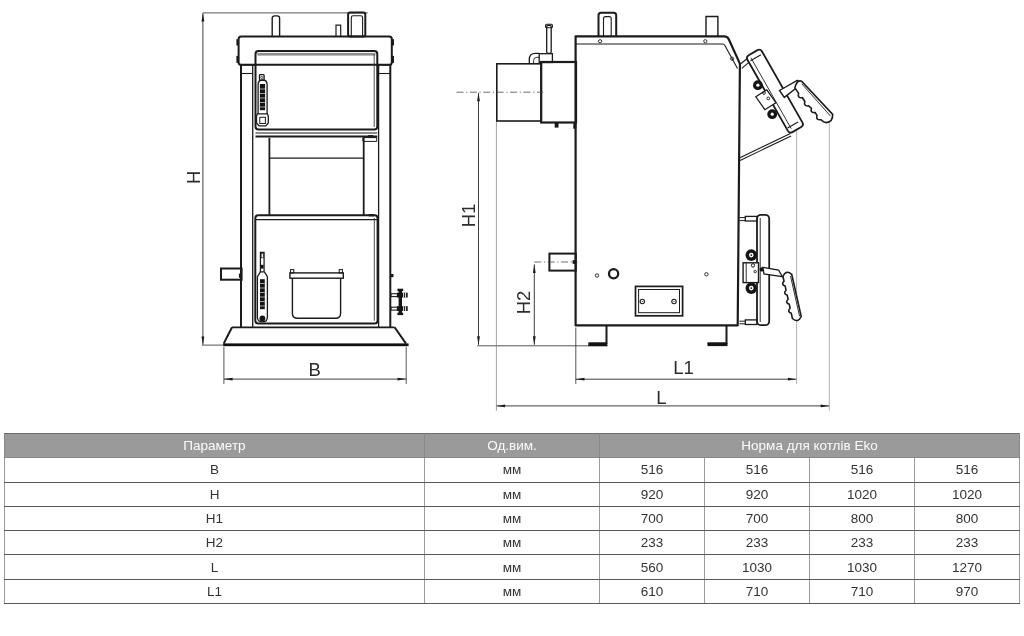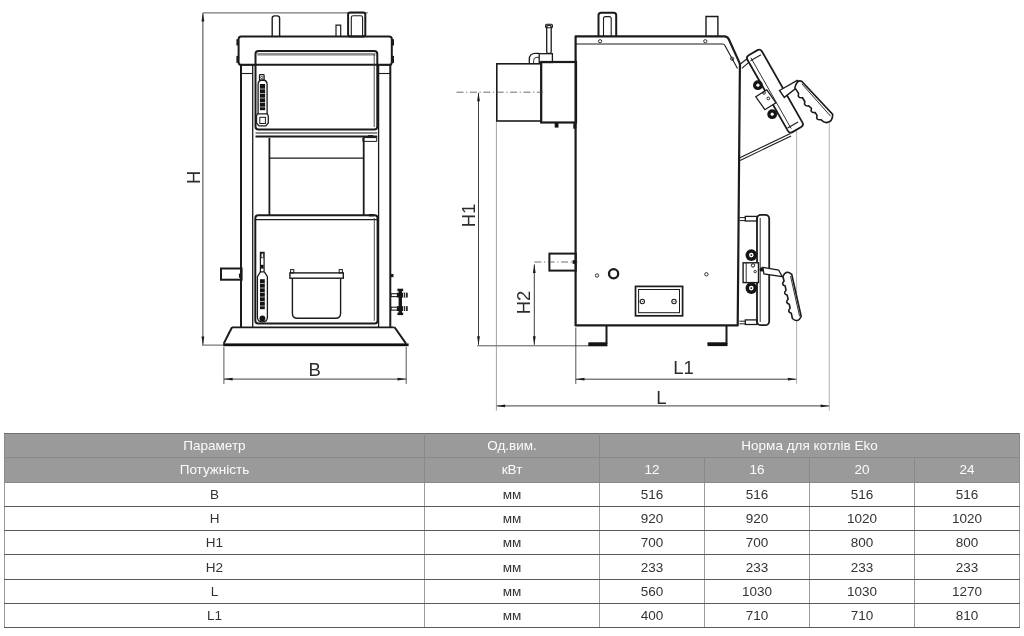--- a/index.html
+++ b/index.html
@@ -268,28 +268,20 @@
         <col class="cn">
         <col class="cn">
       </colgroup>
 <tbody>
         <tr class="h1st">
           <th>Параметр</th>
           <th>Од.вим.</th>
           <th colspan="4">Норма для котлів Eko</th>
         </tr>
 <tr>
-          <th>Потужність</th>
-          <th>кВт</th>
-          <th>12</th>
-          <th>16</th>
-          <th>20</th>
-          <th>24</th>
-        </tr>
-<tr>
           <td>B</td>
           <td>мм</td>
           <td>516</td>
           <td>516</td>
           <td>516</td>
           <td>516</td>
         </tr>
 <tr>
           <td>H</td>
           <td>мм</td>
@@ -318,20 +310,20 @@
           <td>L</td>
           <td>мм</td>
           <td>560</td>
           <td>1030</td>
           <td>1030</td>
           <td>1270</td>
         </tr>
 <tr>
           <td>L1</td>
           <td>мм</td>
-          <td>400</td>
+          <td>610</td>
           <td>710</td>
           <td>710</td>
-          <td>810</td>
+          <td>970</td>
         </tr>
 </tbody>
     </table>
 </div>
 
 </body></html>

